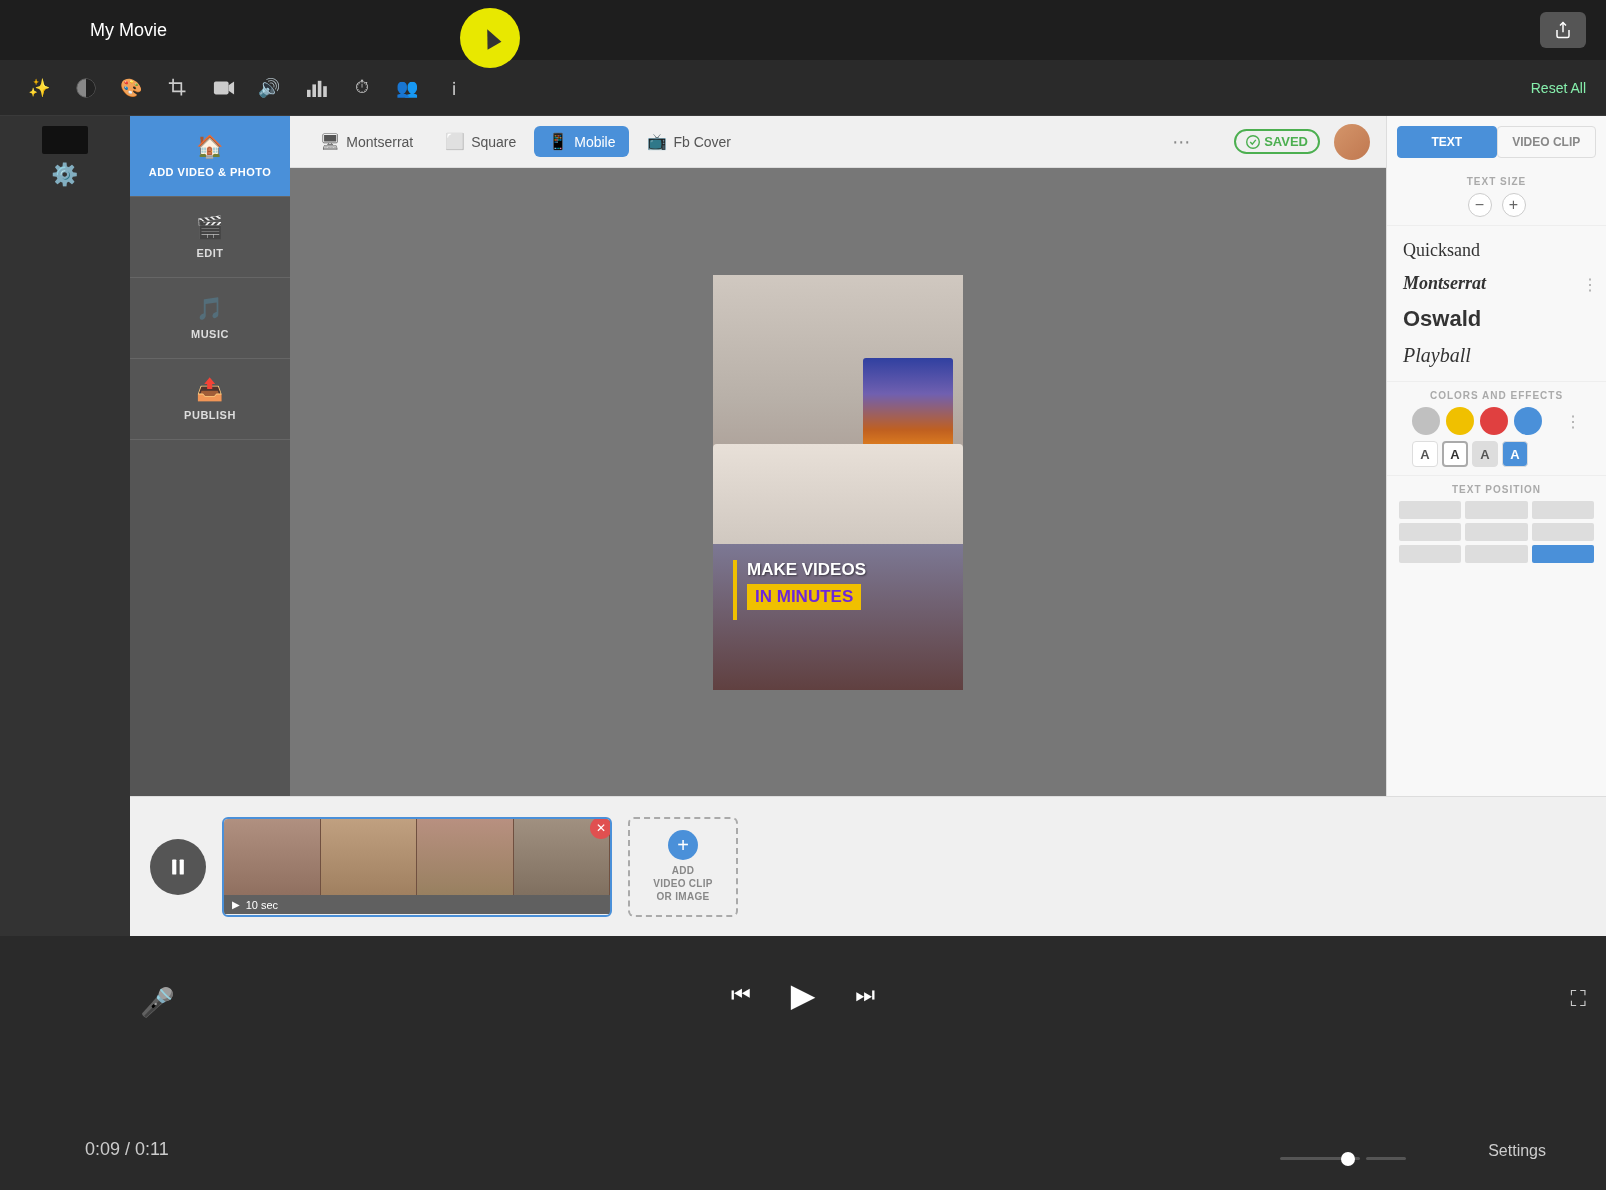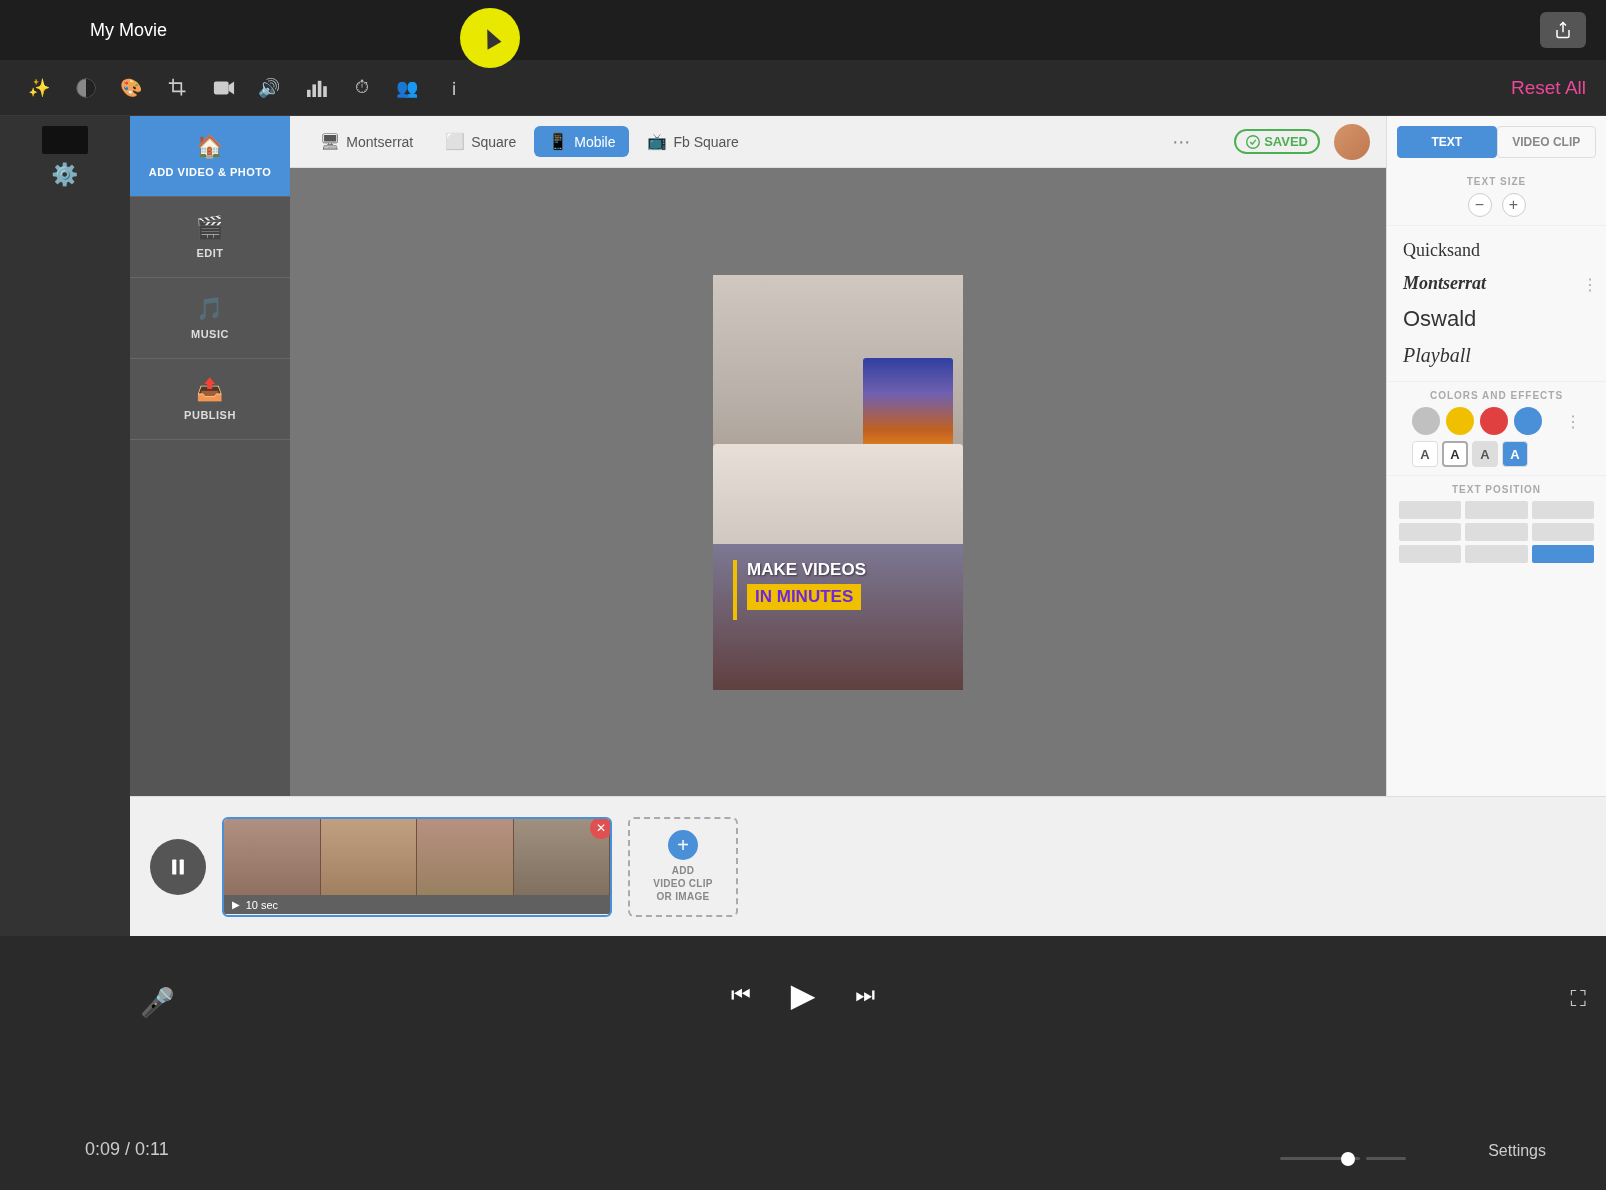--- a/index.html
+++ b/index.html
@@ -76,22 +76,22 @@
       align-items: center;
       justify-content: center;
       border-radius: 6px;
       cursor: pointer;
       color: #ccc;
       font-size: 18px;
     }
     .reset-all {
       position: absolute;
       right: 20px;
-      color: #ec4899;
-      font-size: 19px;
+      color: #86efac;
+      font-size: 14px;
       cursor: pointer;
     }
 
     
     .main-layout {
       display: flex;
       position: absolute;
       top: 116px;
       left: 130px;
       width: 1476px;
@@ -339,21 +339,21 @@
       padding: 8px 0;
       border-bottom: 1px solid #eee;
     }
     .font-item {
       padding: 6px 16px;
       cursor: pointer;
       position: relative;
     }
     .font-quicksand { font-family: Georgia, serif; font-size: 18px; color: #333; font-weight: 500; }
     .font-montserrat { font-family: Georgia, serif; font-size: 18px; color: #333; font-weight: 700; font-style: italic; }
-    .font-oswald { font-family: Impact, sans-serif; font-size: 22px; color: #333; font-weight: 400; }
+    .font-oswald { font-family: Impact, sans-serif; font-size: 22px; color: #333; font-weight: 700; }
     .font-playball { font-family: Georgia, serif; font-size: 20px; color: #333; font-style: italic; }
     .three-dots {
       position: absolute;
       right: 8px;
       top: 50%;
       transform: translateY(-50%);
       color: #aaa;
       font-size: 16px;
     }
 
@@ -625,21 +625,21 @@
       <div class="format-tab">
         <span class="format-tab-icon">⬜</span>
         <span>Square</span>
       </div>
       <div class="format-tab active">
         <span class="format-tab-icon">📱</span>
         <span>Mobile</span>
       </div>
       <div class="format-tab">
         <span class="format-tab-icon">📺</span>
-        <span>Fb Square</span>
+        <span>Fb Cover</span>
       </div>
       <span class="more-dots">⋯</span>
       <div class="saved-badge">
         <svg width="14" height="14" viewBox="0 0 20 20">
             <circle cx="10" cy="10" r="9" fill="none" stroke="#4CAF50" stroke-width="2"></circle>
             <polyline points="6,10 9,13 14,7" fill="none" stroke="#4CAF50" stroke-width="2"></polyline>
           </svg>
         <span>SAVED</span>
       </div>
       <div class="avatar">

